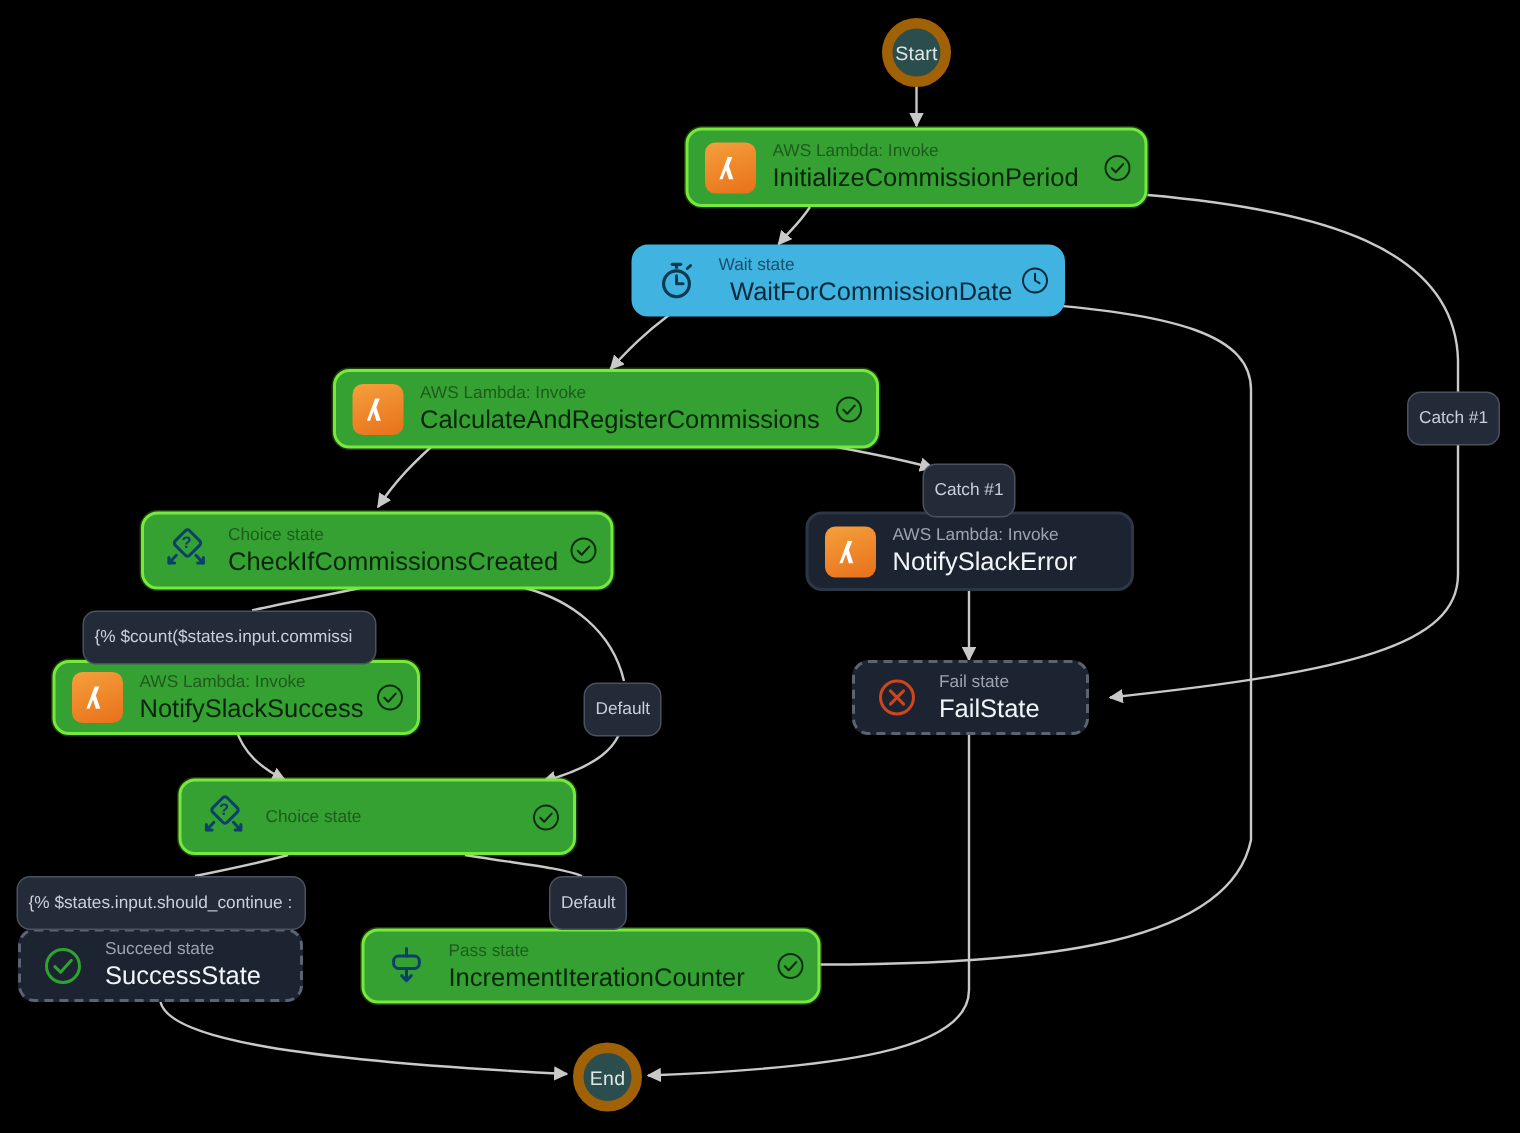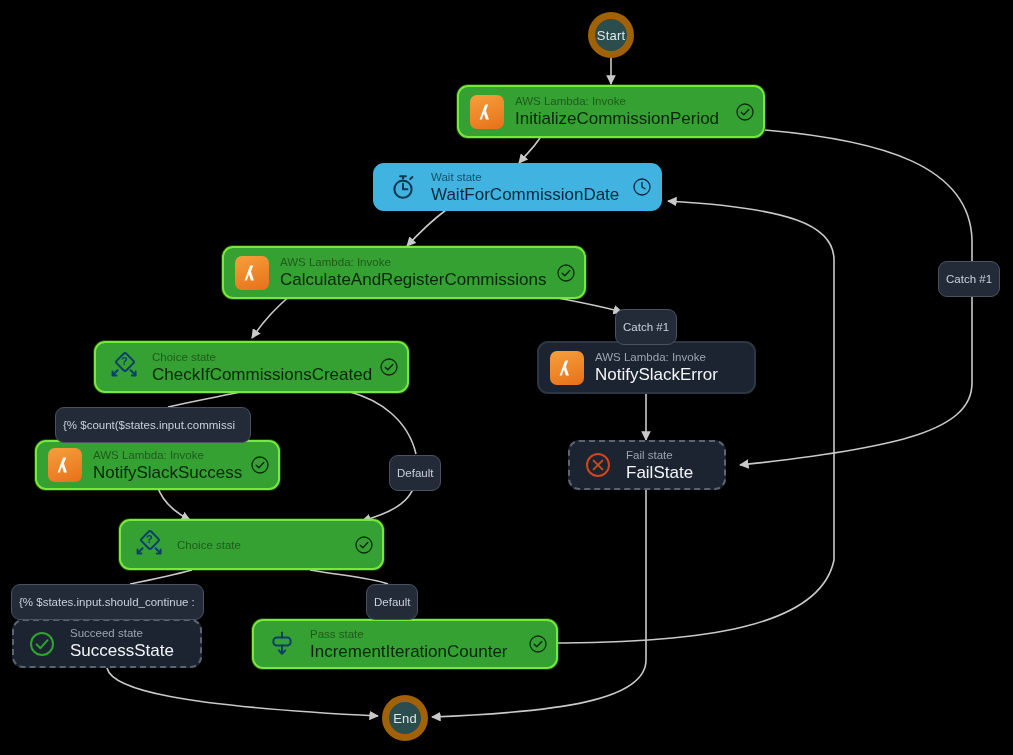--- a/index.html
+++ b/index.html
@@ -57,20 +57,21 @@
     padding: 0 8px 0 9px;
   }
   .node.green {
     background: #35a132;
     border: 2px solid #76e93c;
     box-shadow: 0 0 0 1px rgba(118,233,60,.25);
   }
   .node.blue {
     background: #40b3e0;
     border: 2px solid #40b3e0;
+    margin-left: 48px;
   }
   .node.dark {
     background: #1b2430;
     border: 2px solid #2c3745;
   }
   .node.dark-dashed {
     background: #1b2430;
     border: 2px dashed #5a6472;
   }
 
@@ -99,21 +100,21 @@
   }
   .node-name {
     font-size: 17px;
     line-height: 21px;
     white-space: nowrap;
     overflow: hidden;
   }
   .green .node-type { color: #1f5b1d; }
   .green .node-name { color: #08240a; }
   .blue .node-type  { color: #17506b; }
-  .blue .node-name  { color: #06293a; }
+  .blue .node-name  { color: #06293a; text-align: right; }
   .dark .node-type, .dark-dashed .node-type { color: #9aa4b2; }
   .dark .node-name, .dark-dashed .node-name { color: #f2f5f8; }
 
   .node-status {
     flex: 0 0 auto;
     width: 20px;
     height: 20px;
     margin-left: 5px;
   }
 
@@ -364,21 +365,21 @@
         <circle cx="15" cy="15" r="11" fill="none" stroke="#2fa32f" stroke-width="2"></circle>
         <path d="M9.6 15.4 L13.4 19.2 L20.6 11.2" fill="none" stroke="#2fa32f" stroke-width="2" stroke-linecap="round" stroke-linejoin="round"></path>
       </svg>
     </span>
     <span class="node-text">
       <span class="node-type">Succeed state</span>
       <span class="node-name">SuccessState</span>
     </span>
   </div>
 
-  <div class="node green" style="left:252px; top:619px; width:306px; height:50px;">
+  <div class="node green" style="left:241px; top:619px; width:306px; height:50px;">
     <span class="node-icon">
       <svg width="32" height="32" viewBox="0 0 32 32">
         <rect x="7.4" y="9.4" width="17.2" height="8.2" rx="3.4" fill="none" stroke="#0d3f6b" stroke-width="2"></rect>
         <line x1="16" y1="4.4" x2="16" y2="9.4" stroke="#0d3f6b" stroke-width="2" stroke-linecap="round"></line>
         <path d="M16 17.6 V25.6 M12.8 22.4 L16 25.8 L19.2 22.4" fill="none" stroke="#0d3f6b" stroke-width="2" stroke-linecap="round" stroke-linejoin="round"></path>
       </svg>
     </span>
     <span class="node-text">
       <span class="node-type">Pass state</span>
       <span class="node-name">IncrementIterationCounter</span>

